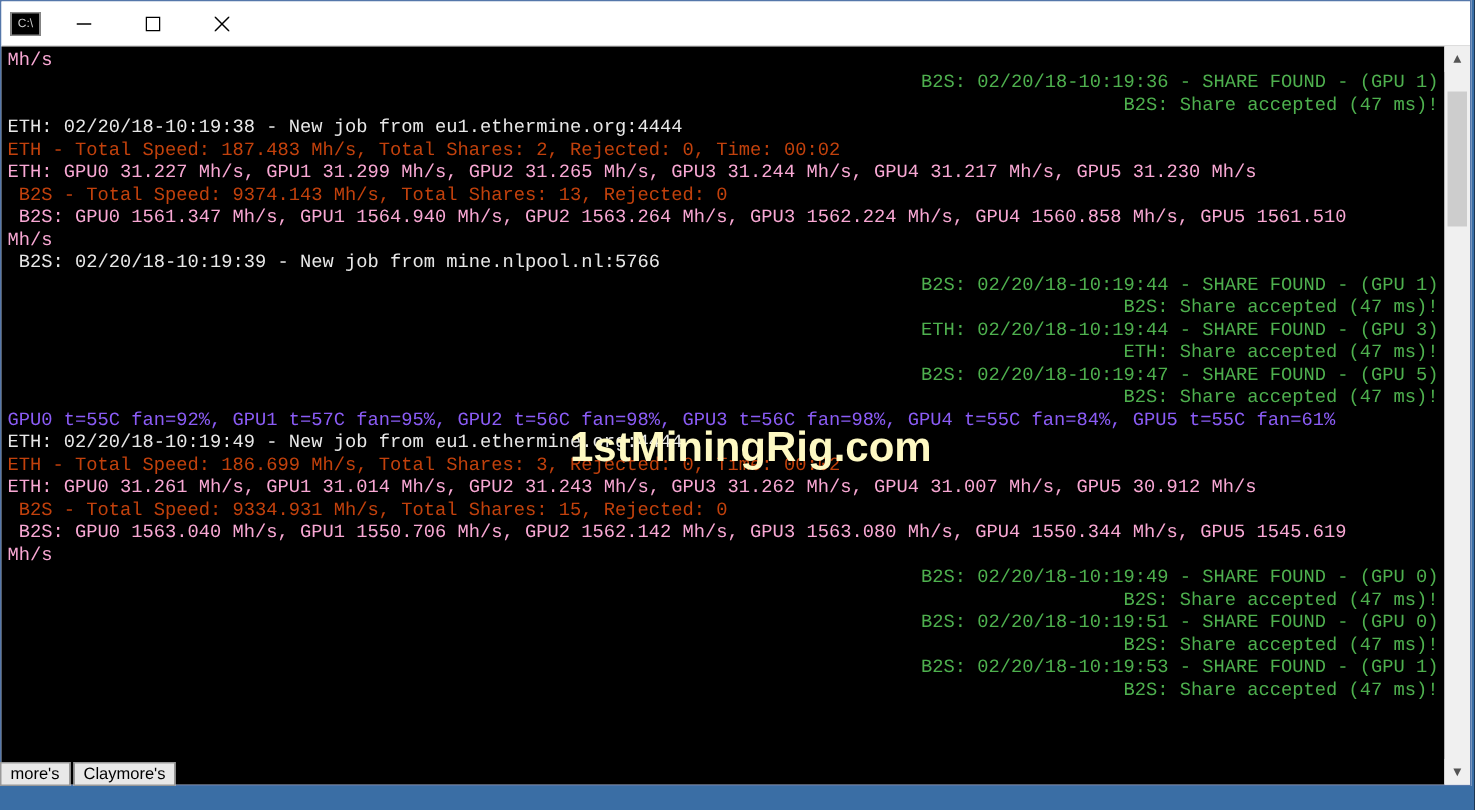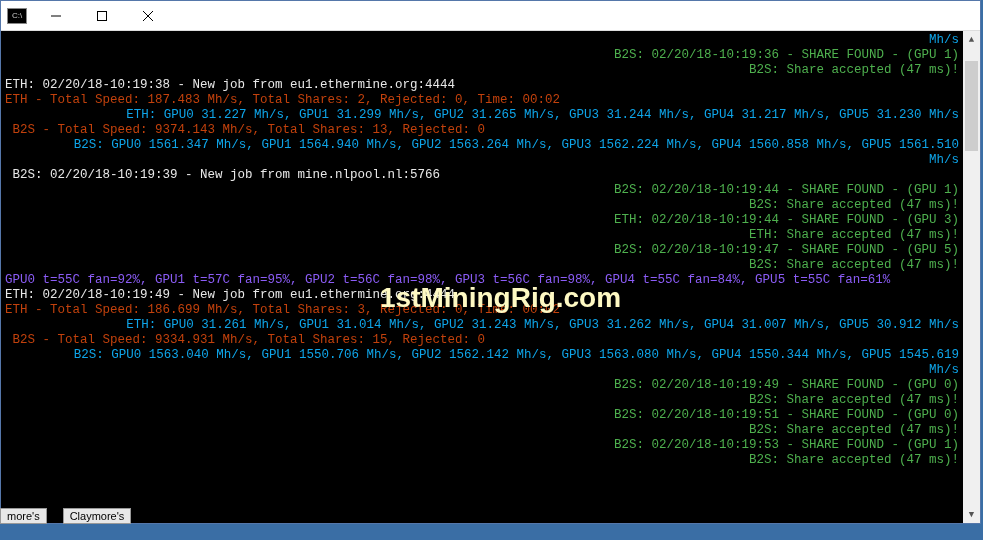--- a/index.html
+++ b/index.html
@@ -98,40 +98,40 @@
   .scroll-thumb {
     position: absolute;
     left: 2px;
     width: 13px;
     top: 30px;
     height: 90px;
     background: #cdcdcd;
   }
   .c-green { color: #4eb04e; text-align: right; }
   .c-white { color: #e8e8e8; }
-  .c-cyan  { color: #0ea5e9; text-align: right; }
+  .c-cyan  { color: #f9a8d4; }
   .c-lcyan { color: #c2410c; }
   .c-mag   { color: #8b5cf6; }
   .watermark {
     position: absolute;
     left: 380px;
     top: 282px;
     font-family: Arial, sans-serif;
     font-size: 28px;
     font-weight: bold;
     color: #fef9c3;
     pointer-events: none;
   }
   .taskbar-items {
     position: absolute;
     bottom: 0;
     left: 0;
     height: 32px;
     display: flex;
-    gap: 16px;
+    gap: 2px;
     text-align: right;
   }
   .tb-item {
     background: #e8e8e8;
     border: 1px solid #999;
     font-family: 'Segoe UI', sans-serif;
     font-size: 11px;
     padding: 0 6px;
     height: 16px;
     line-height: 14px;

